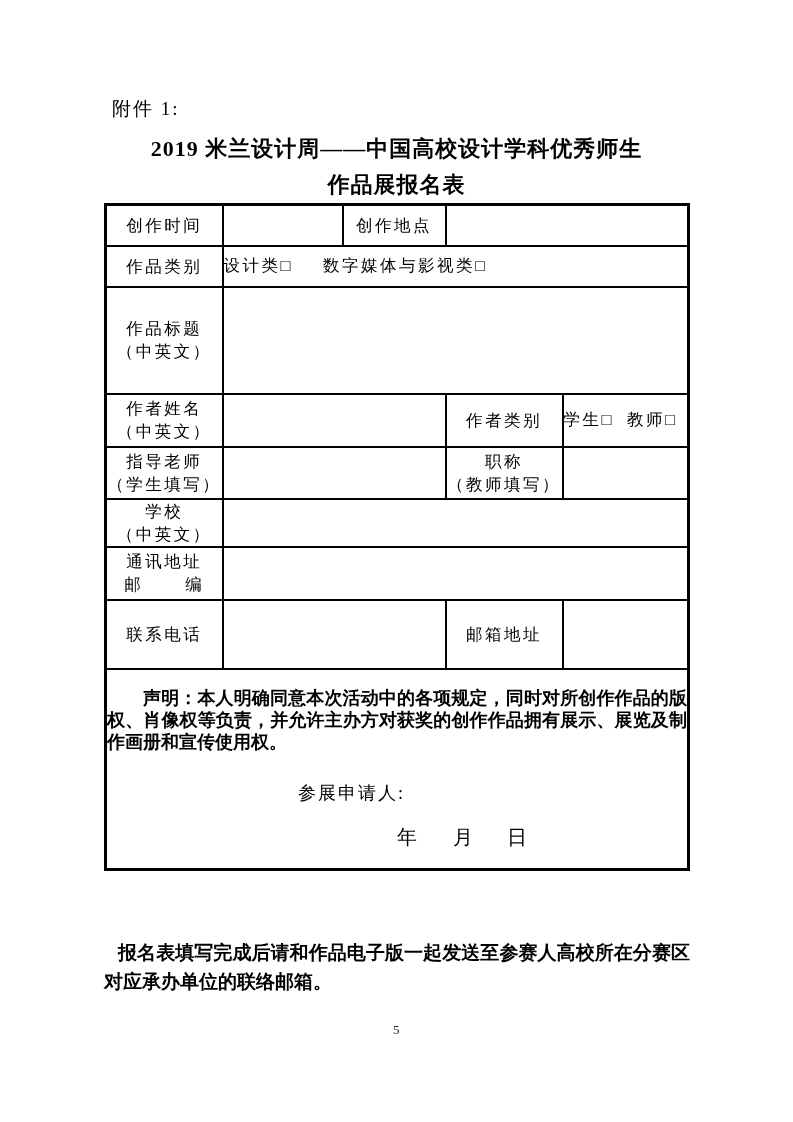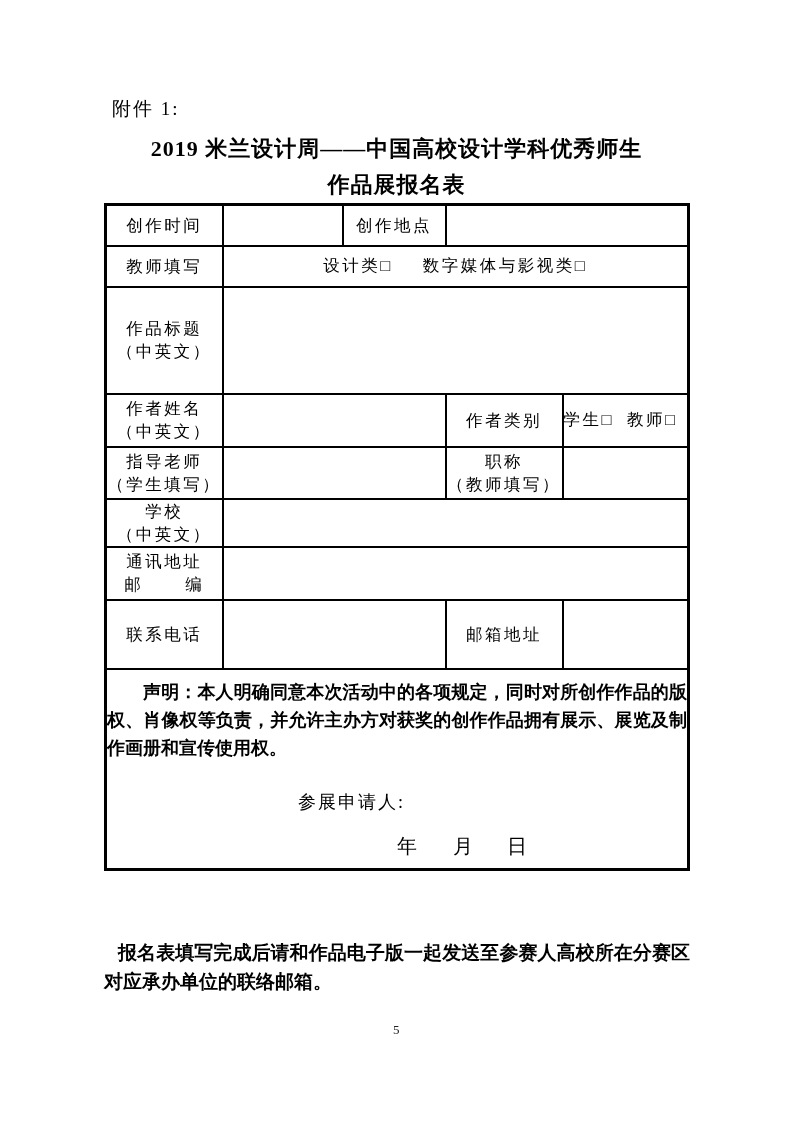--- a/index.html
+++ b/index.html
@@ -50,37 +50,37 @@
     overflow: hidden;
   }
   td.label {
     text-align: center;
     letter-spacing: 2.5px;
     line-height: 23px;
     padding: 2px 1px;
     white-space: nowrap;
   }
   td.fill { background: #fff; }
-  td.options { padding-left: 7px; letter-spacing: 2.5px; white-space: nowrap; text-align: center; }
+  td.options { padding-left: 7px; letter-spacing: 2.5px; white-space: nowrap; }
   .opt-gap { margin-left: 30px; }
   td.checkbox-cell {
     vertical-align: top;
     padding: 5px 0 0 7px;
     letter-spacing: 2.5px;
     white-space: nowrap;
   }
   .cb-gap { margin-left: 13px; text-align: right; }
   .postal-line { display: flex; justify-content: center; gap: 42px; }
 
   td.decl-cell { vertical-align: top; padding: 7px 10px 0 10px; }
   .declaration {
     margin: 0;
     font-weight: bold;
     font-size: 18px;
-    line-height: 28px;
+    line-height: 22px;
     text-indent: 2em;
     text-align: justify;
   }
   .applicant-line {
     margin-top: 28px;
     margin-left: 191px;
     font-size: 18px;
     letter-spacing: 2px;
   }
   .date-line {
@@ -132,21 +132,21 @@
     <tbody>
 
     <tr style="height:41px">
       <td class="label">创作时间</td>
       <td class="fill"></td>
       <td class="label">创作地点</td>
       <td class="fill" colspan="2"></td>
     </tr>
 
     <tr style="height:41px">
-      <td class="label">教师填写</td>
+      <td class="label">作品类别</td>
       <td class="options" colspan="4">
         <span>设计类</span><span>□</span><span class="opt-gap">数字媒体与影视类</span><span>□</span>
       </td>
     </tr>
 
     <tr style="height:107px">
       <td class="label">
         <div>作品标题</div>
         <div>（中英文）</div>
       </td>

